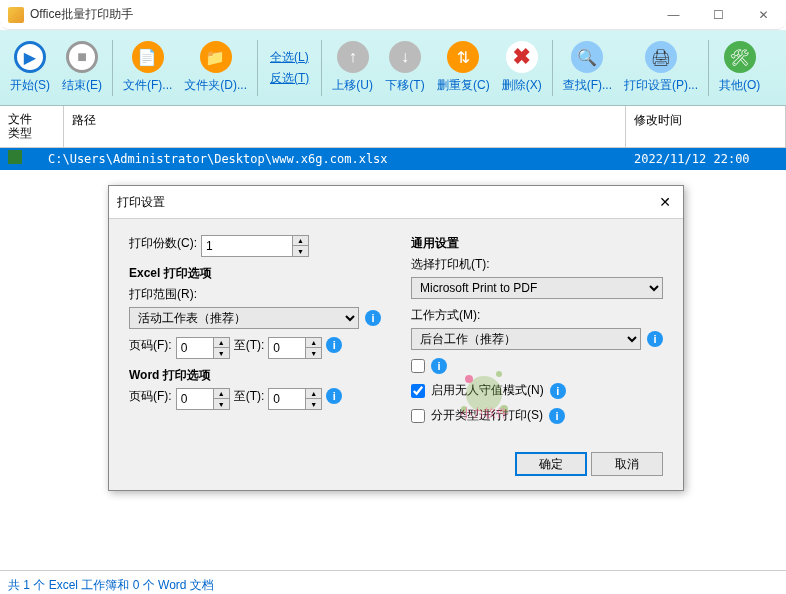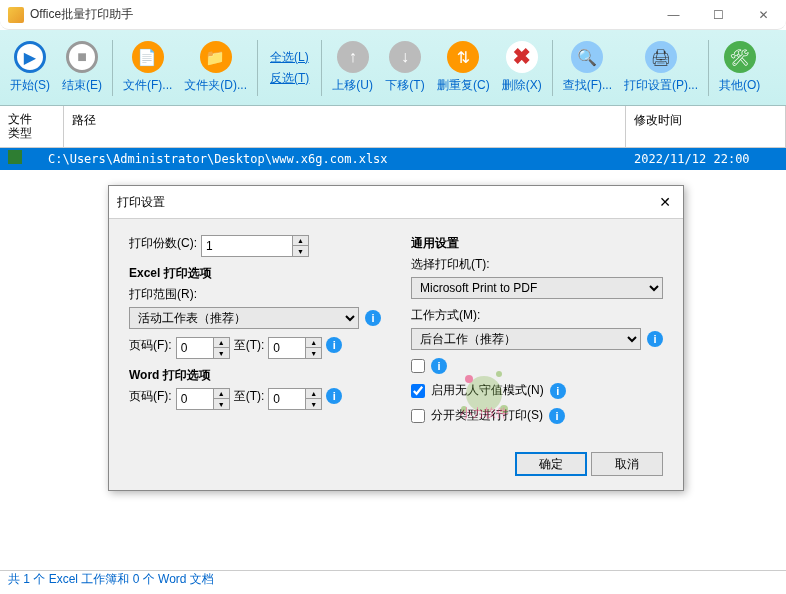--- a/index.html
+++ b/index.html
@@ -55,21 +55,21 @@
 .checkbox-row { display: flex; align-items: center; gap: 6px; margin: 8px 0; }
 .checkbox-row input[type=checkbox] { width: 14px; height: 14px; cursor: pointer; }
 
 .dialog-footer { display: flex; justify-content: flex-end; gap: 4px; padding: 8px 20px 14px 20px; }
 .dlg-btn { min-width: 72px; height: 24px; border: 1px solid #999; background: #e8e8e8; cursor: pointer; font-size: 12px; }
 .dlg-btn.primary { border: 2px solid #0078d7; }
 
 .watermark { position: absolute; left: 340px; top: 140px; width: 70px; height: 70px; pointer-events: none; opacity: 0.5; }
 .watermark svg { width: 100%; height: 100%; }
 
-.statusbar { position: absolute; bottom: 0; left: 0; right: 0; height: 24px; border-top: 1px solid #ccc; display: flex; align-items: flex-start; padding: 0 8px; color: #0066cc; font-size: 12px; background: #fff; }
+.statusbar { position: absolute; bottom: 0; left: 0; right: 0; height: 24px; border-top: 1px solid #ccc; display: flex; align-items: flex-end; padding: 0 8px; color: #0066cc; font-size: 12px; background: #fff; }
 </style>
 </head>
 <body>
 
 <div class="titlebar">
   <div class="titlebar-icon"></div>
   <div class="titlebar-title">Office批量打印助手</div>
   <div class="win-btns">
     <div class="win-btn">—</div>
     <div class="win-btn">☐</div>

